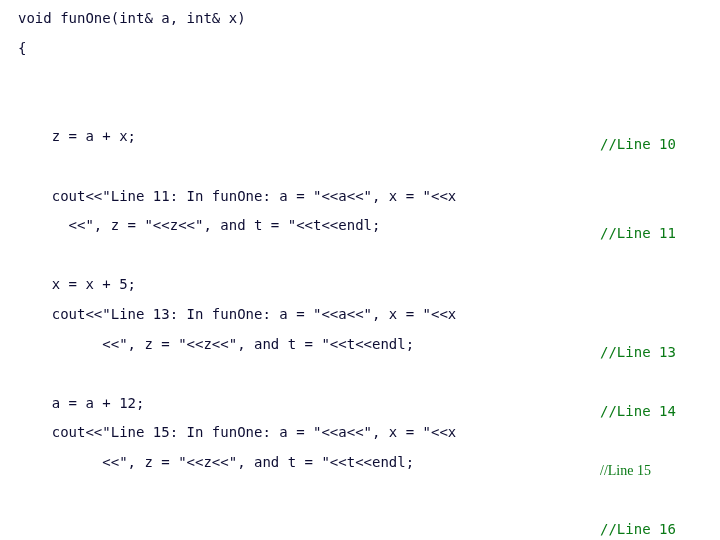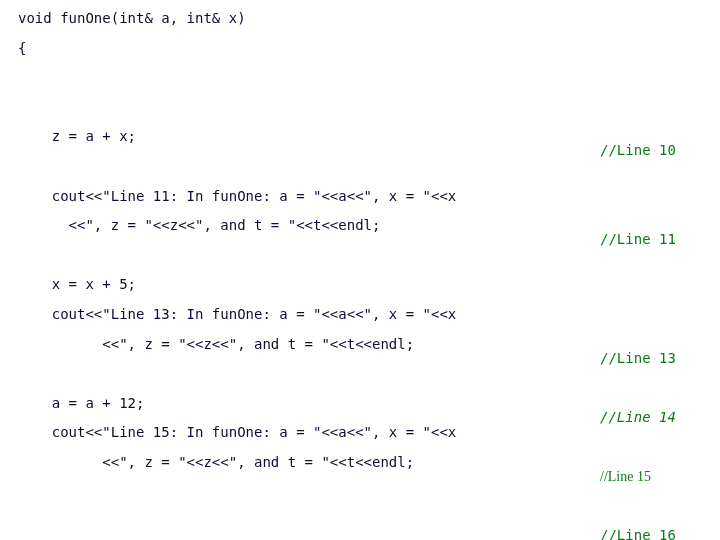--- a/index.html
+++ b/index.html
@@ -37,21 +37,21 @@
     color: #0d0d33;
     white-space: pre;
   }
   .seg-comment {
     color: #0a7a16;
     white-space: pre;
   }
   
   .seg-comment.tail {
     position: absolute;
-    top: 14px;
+    top: 8px;
     line-height: 29.6px;
   }
 </style>
 </head>
 <body>
 
 <div id="slide">
   <div class="code-block">
       <div class="code-line"><span class="seg-code">void funOne(int&amp; a, int&amp; x)</span></div>
       <div class="code-line"><span class="seg-code">{</span></div>
@@ -59,19 +59,19 @@
       <div class="code-line blank"><span class="seg-code"></span></div>
       <div class="code-line"><span class="seg-code">    z = a + x;</span><span class="seg-comment tail" style="left: 582px;">//Line 10</span></div>
       <div class="code-line blank"><span class="seg-code"></span></div>
       <div class="code-line"><span class="seg-code">    cout&lt;&lt;"Line 11: In funOne: a = "&lt;&lt;a&lt;&lt;", x = "&lt;&lt;x</span></div>
       <div class="code-line"><span class="seg-code">      &lt;&lt;", z = "&lt;&lt;z&lt;&lt;", and t = "&lt;&lt;t&lt;&lt;endl;</span><span class="seg-comment tail" style="left: 582px;">//Line 11</span></div>
       <div class="code-line blank"><span class="seg-code"></span></div>
       <div class="code-line"><span class="seg-code">    x = x + 5;</span></div>
       <div class="code-line"><span class="seg-code">    cout&lt;&lt;"Line 13: In funOne: a = "&lt;&lt;a&lt;&lt;", x = "&lt;&lt;x</span></div>
       <div class="code-line"><span class="seg-code">          &lt;&lt;", z = "&lt;&lt;z&lt;&lt;", and t = "&lt;&lt;t&lt;&lt;endl;</span><span class="seg-comment tail" style="left: 582px;">//Line 13</span></div>
       <div class="code-line blank"><span class="seg-code"></span></div>
-      <div class="code-line"><span class="seg-code">    a = a + 12;</span><span class="seg-comment tail" style="left: 582px; font-style: italic;">//Line 14</span></div>
+      <div class="code-line"><span class="seg-code">    a = a + 12;</span><span class="seg-comment tail" style="left: 582px;">//Line 14</span></div>
       <div class="code-line"><span class="seg-code">    cout&lt;&lt;"Line 15: In funOne: a = "&lt;&lt;a&lt;&lt;", x = "&lt;&lt;x</span></div>
       <div class="code-line"><span class="seg-code">          &lt;&lt;", z = "&lt;&lt;z&lt;&lt;", and t = "&lt;&lt;t&lt;&lt;endl;</span><span class="seg-comment tail" style="left: 582px; font-family: Liberation Serif, serif;">//Line 15</span></div>
       <div class="code-line blank"><span class="seg-code"></span></div>
       <div class="code-line"><span class="seg-comment tail" style="left: 582px;">//Line 16</span></div>
     </div>
 </div>
 
 </body></html>

